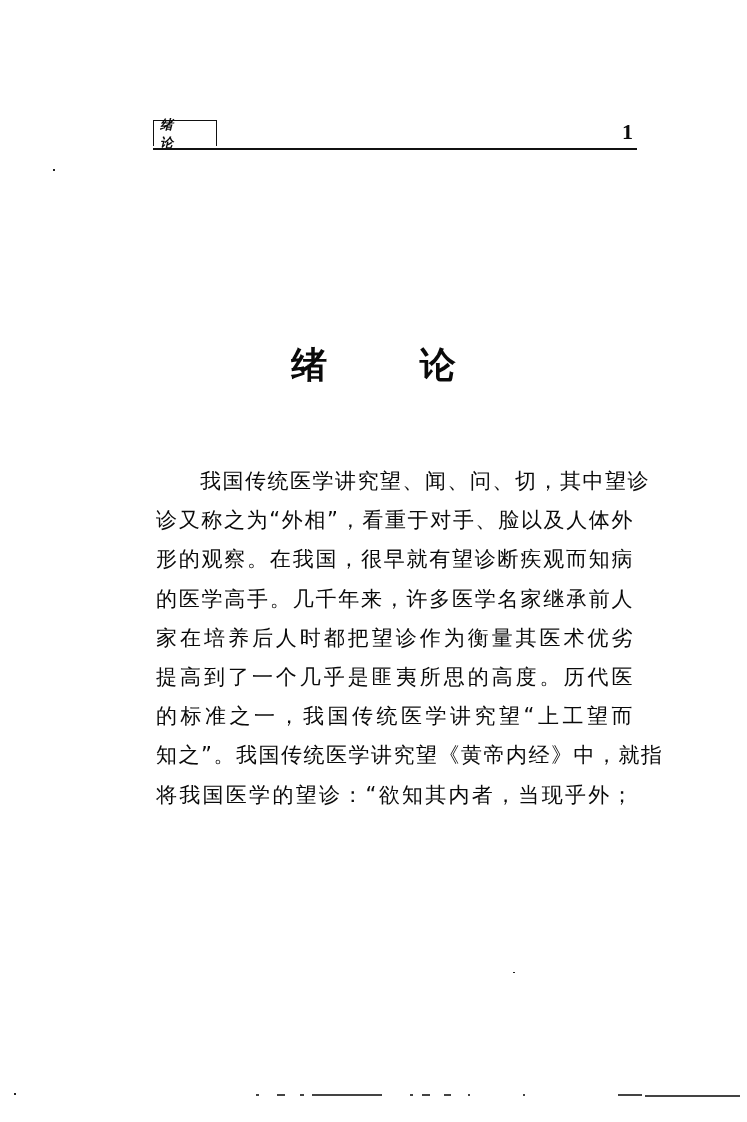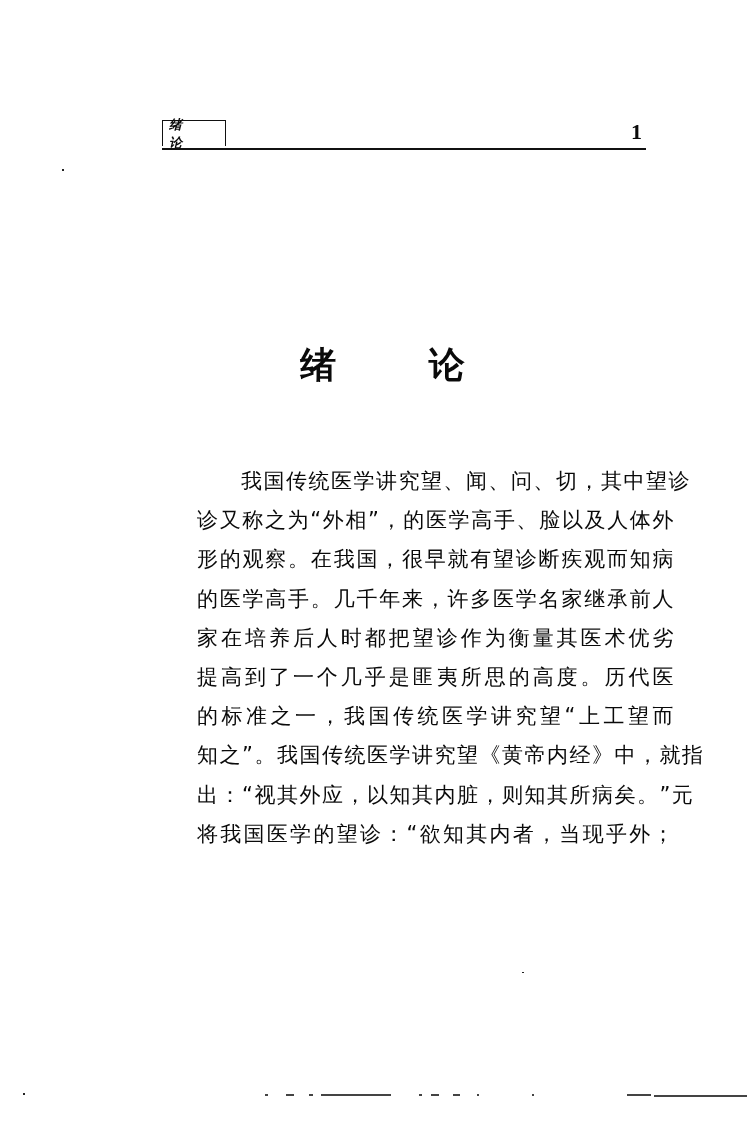--- a/index.html
+++ b/index.html
@@ -8,21 +8,21 @@
       background: #ffffff;
     }
     body {
       width: 747px;
       height: 1122px;
       position: relative;
       overflow: hidden;
       color: #0a0a0a;
       font-family: "DejaVu Sans", "Liberation Sans", sans-serif;
     }
-    .page { position: absolute; left: 9px; top: 0; width: 724px; height: 1122px; }
+    .page { position: absolute; left: 0; top: 0; width: 724px; height: 1122px; }
 
     
     .running-header {
       position: absolute;
       left: 153px;
       top: 118px;
       width: 484px;
       height: 32px;
     }
     .header-rule {
@@ -81,21 +81,20 @@
     .body-text {
       position: absolute;
       left: 156px;
       top: 462px;
       width: 478px;
       font-family: "DejaVu Sans", sans-serif;
       font-size: 21px;
       line-height: 39.2px;
       letter-spacing: 1.5px;
       text-align: justify;
-      margin-left: 32px;
     }
     .body-text .line {
       display: block;
       white-space: nowrap;
       text-align-last: justify;
       text-align: justify;
       overflow: visible;
     }
     .body-text .line.indent { padding-left: 44px; }
 
@@ -116,28 +115,27 @@
   <div class="running-header">
     <div class="section-tag">绪 论</div>
     <div class="page-number">1</div>
     <div class="header-rule"></div>
   </div>
 
   <div class="chapter-title">绪 论</div>
 
   <div class="body-text">
     <span class="line indent">我国传统医学讲究望、闻、问、切，其中望诊</span>
-    <span class="line">诊又称之为“外相”，的医学高手、脸以及人体外</span>
+    <span class="line">诊又称之为“外相”，看重于对手、脸以及人体外</span>
     <span class="line">形的观察。在我国，很早就有望诊断疾观而知病</span>
     <span class="line">的医学高手。几千年来，许多医学名家继承前人</span>
     <span class="line">家在培养后人时都把望诊作为衡量其医术优劣</span>
     <span class="line">提高到了一个几乎是匪夷所思的高度。历代医</span>
     <span class="line">的标准之一，我国传统医学讲究望“上工望而</span>
     <span class="line">知之”。我国传统医学讲究望《黄帝内经》中，就指</span>
-    <span class="line">出：“视其外应，以知其内脏，则知其所病矣。”元</span>
     <span class="line">将我国医学的望诊：“欲知其内者，当现乎外；</span>
   </div>
 
   <div class="artifact" style="left:53px;top:169px;width:2px;height:2px;"></div>
   <div class="artifact" style="left:513px;top:972px;width:2px;height:1px;"></div>
   <div class="artifact" style="left:14px;top:1093px;width:2px;height:2px;"></div>
 
   <div class="bottom-dash" style="left:256px;width:3px;"></div>
   <div class="bottom-dash" style="left:277px;width:8px;"></div>
   <div class="bottom-dash" style="left:300px;width:4px;"></div>

